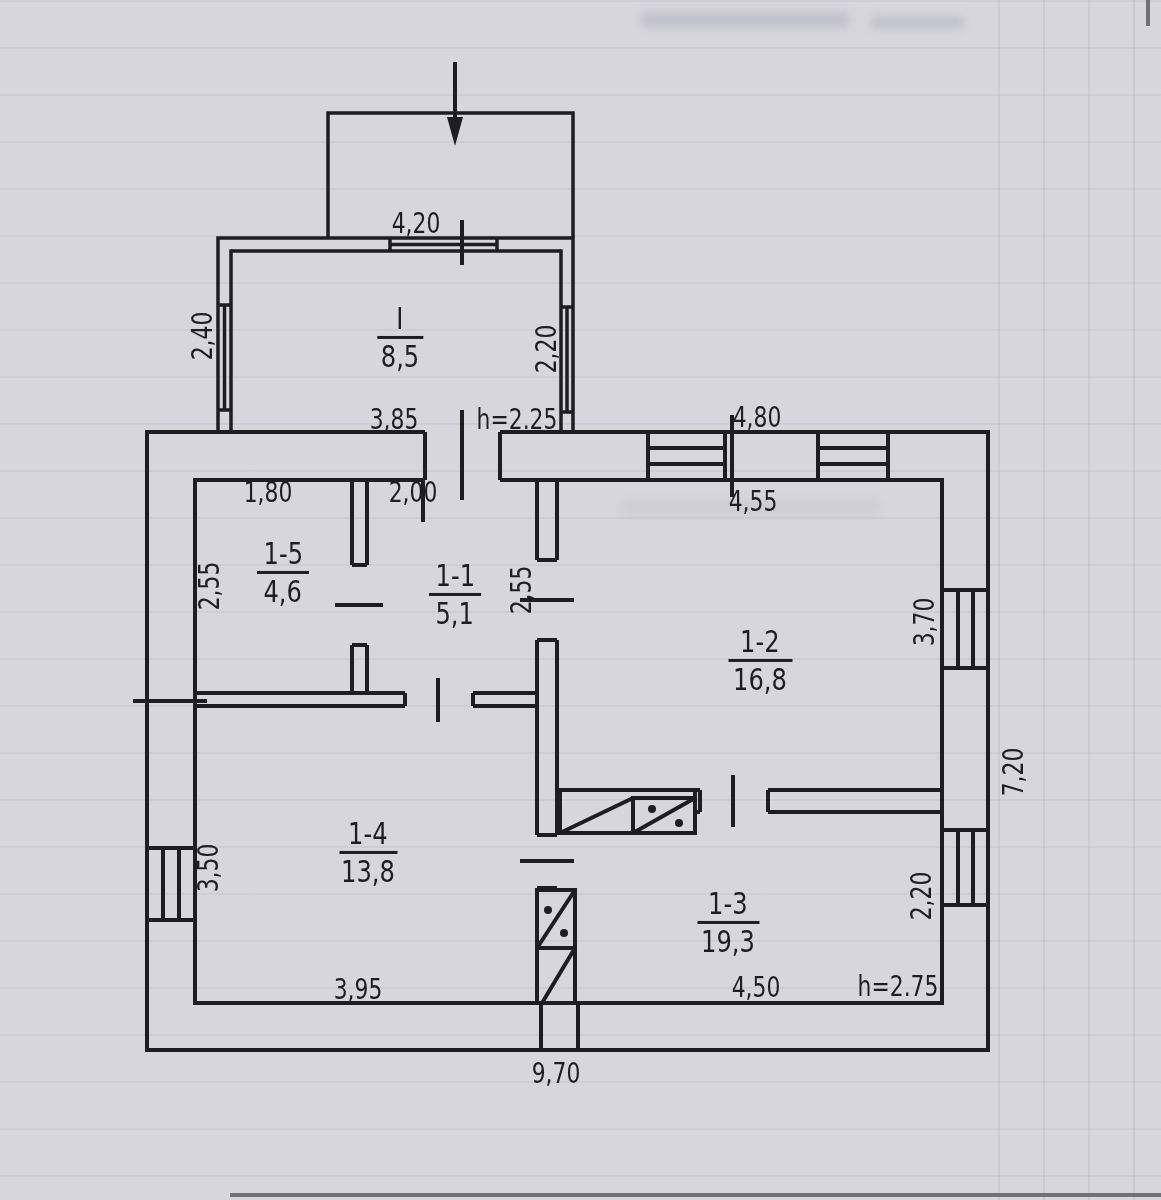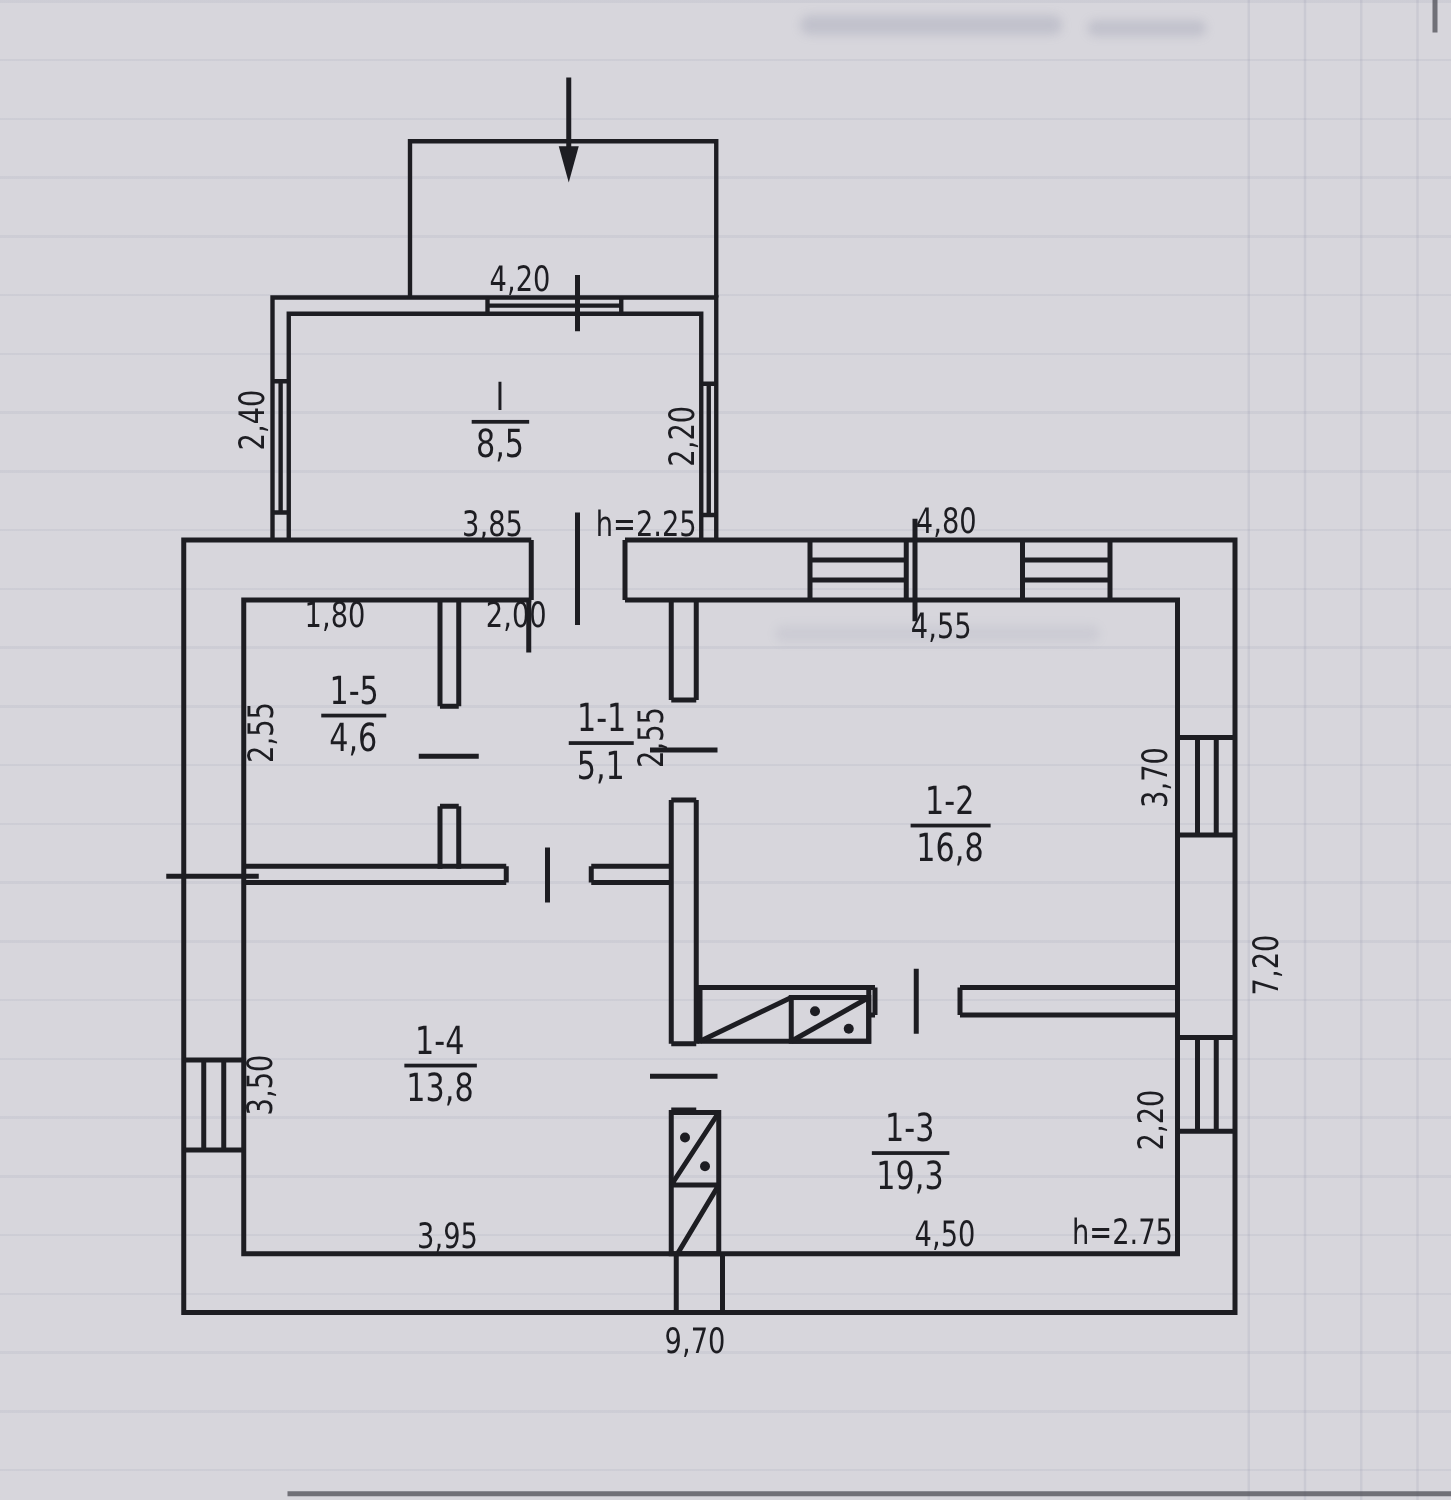--- a/index.html
+++ b/index.html
@@ -130,31 +130,31 @@
 <div class="room-label" style="left:400px;top:337px">
   <span class="num">I</span>
   <span class="rule" style="width:46px"></span>
   <span class="area">8,5</span>
 </div>
 <div class="room-label" style="left:283px;top:572px">
   <span class="num">1-5</span>
   <span class="rule" style="width:52px"></span>
   <span class="area">4,6</span>
 </div>
-<div class="room-label" style="left:481px;top:594px">
+<div class="room-label" style="left:455px;top:594px">
   <span class="num">1-1</span>
   <span class="rule" style="width:52px"></span>
   <span class="area">5,1</span>
 </div>
 <div class="room-label" style="left:760px;top:660px">
   <span class="num">1-2</span>
   <span class="rule" style="width:64px"></span>
   <span class="area">16,8</span>
 </div>
-<div class="room-label" style="left:352px;top:852px">
+<div class="room-label" style="left:368px;top:852px">
   <span class="num">1-4</span>
   <span class="rule" style="width:58px"></span>
   <span class="area">13,8</span>
 </div>
 <div class="room-label" style="left:728px;top:922px">
   <span class="num">1-3</span>
   <span class="rule" style="width:62px"></span>
   <span class="area">19,3</span>
 </div>
 

